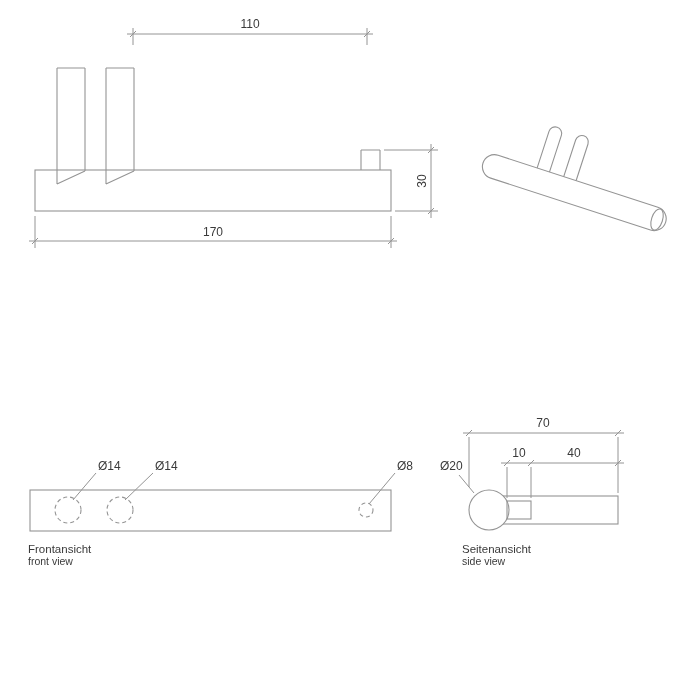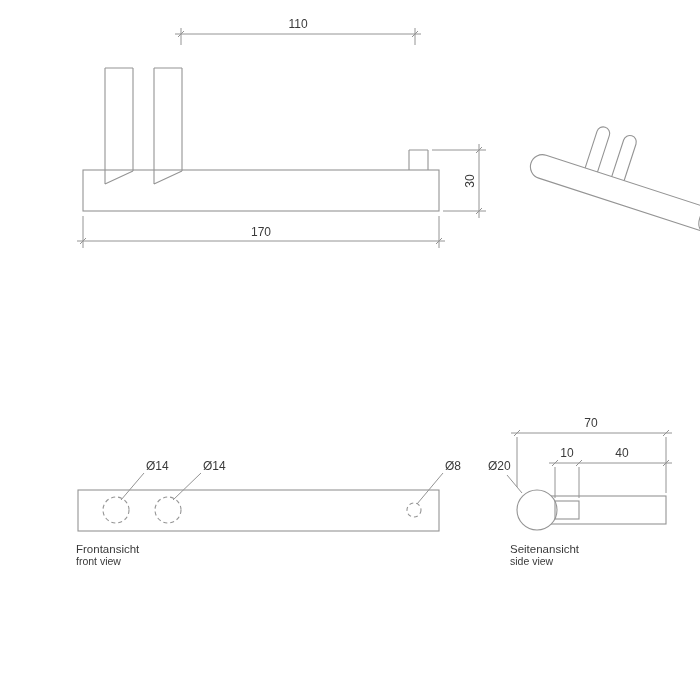--- a/index.html
+++ b/index.html
@@ -1,18 +1,18 @@
 <!DOCTYPE html>
 <html style="--line-color: #949494; --text-color: #3a3a3a;"><head>
 <meta charset="utf-8">
 <style>
   * { margin: 0; padding: 0; box-sizing: border-box; }
   html, body { width: 700px; height: 700px; background: #ffffff; }
   body { font-family: "Liberation Sans", sans-serif; }
-  .canvas { position: relative; width: 700px; height: 700px; background: #ffffff; overflow: hidden; padding-left: 48px; }
+  .canvas { position: relative; width: 700px; height: 700px; background: #ffffff; overflow: hidden; }
   svg { display: block; }
   .ln   { stroke: var(--line-color, #949494); stroke-width: 1.1; fill: none; }
   .fillw{ fill: #ffffff; }
   .dash { stroke-dasharray: 4 3; }
   .dim  { stroke: var(--line-color, #949494); stroke-width: 1; fill: none; }
   text  { fill: var(--text-color, #3a3a3a); font-size: 12px; font-family: "Liberation Sans", sans-serif; }
   .title-de { font-size: 11.5px; }
   .title-en { font-size: 10.5px; }
 </style>
 </head>

